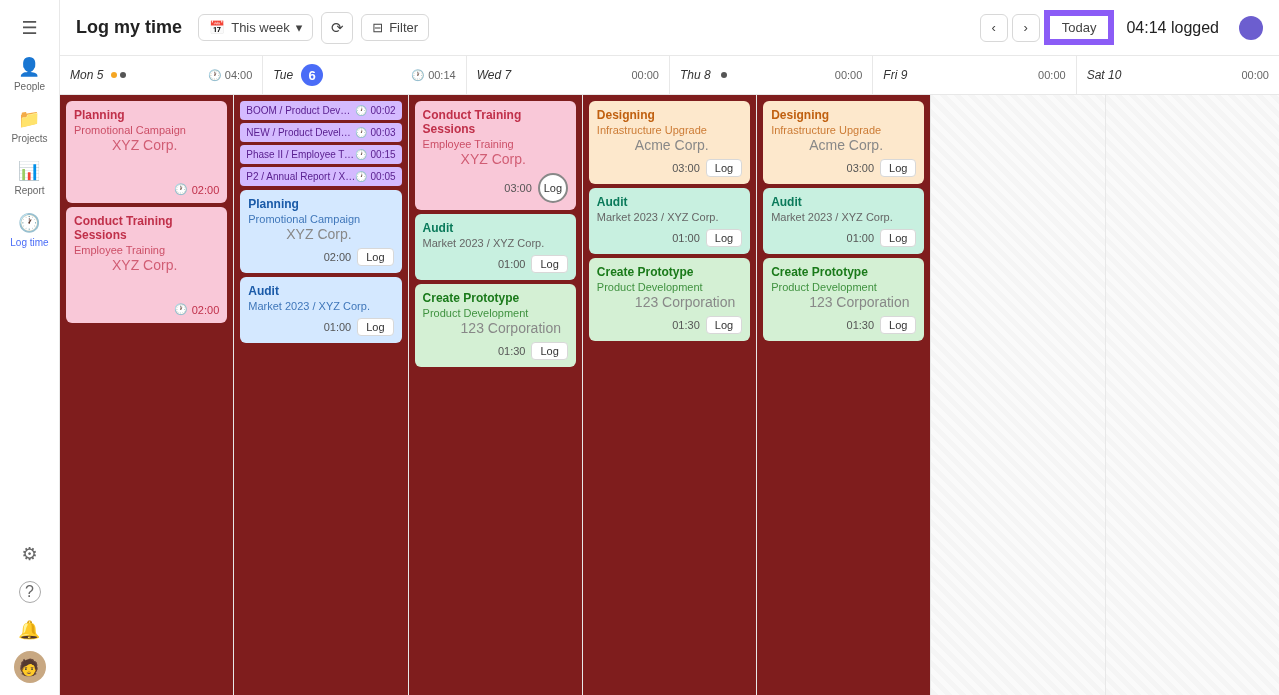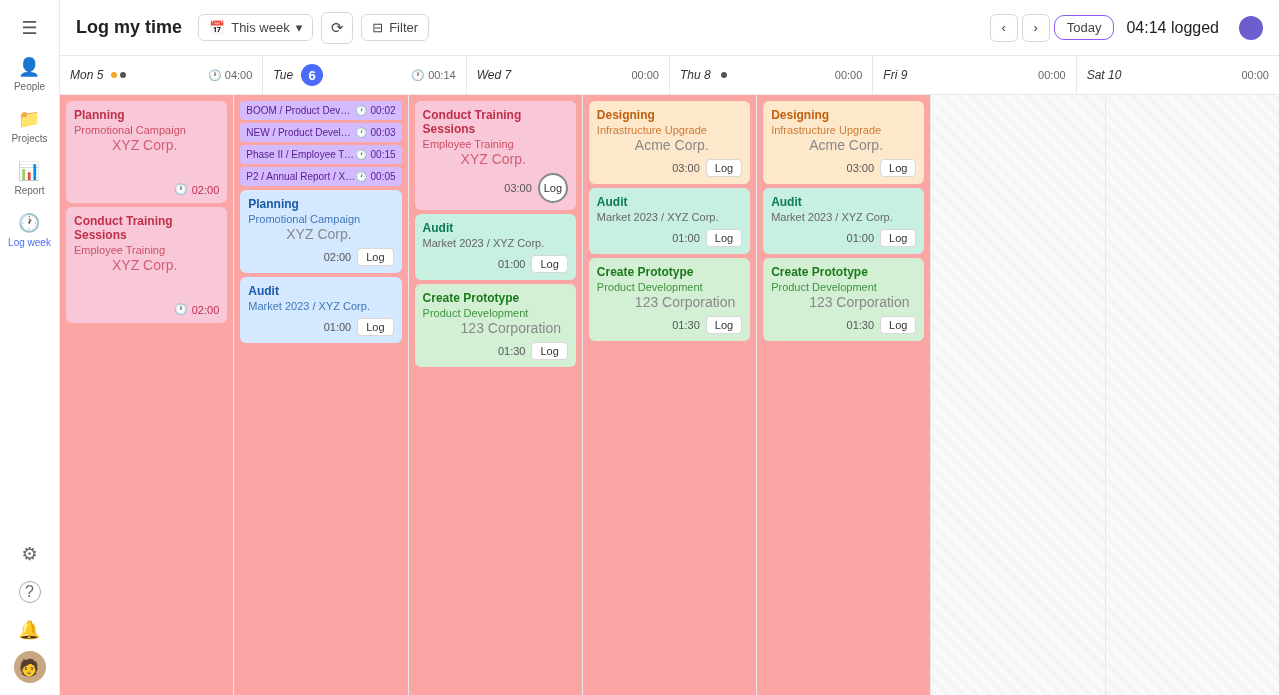--- a/index.html
+++ b/index.html
@@ -90,21 +90,21 @@
     }
     .header-spacer { flex: 1; }
     .nav-btns { display: flex; align-items: center; gap: 4px; }
     .nav-btn {
       width: 28px; height: 28px;
       border: 1px solid #d8d8d8; border-radius: 6px;
       display: flex; align-items: center; justify-content: center;
       cursor: pointer; background: #fff; color: #444; font-size: 13px;
     }
     .today-btn {
-      border: 1px solid #8b5cf6; border-radius: 10px;
+      border: 6px solid #8b5cf6; border-radius: 0;
       padding: 4px 12px; font-size: 13px; cursor: pointer;
       background: #fff; color: #444;
     }
     .time-logged {
       font-size: 16px; font-weight: 600; color: #222;
     }
     .time-logged span { font-weight: 400; }
     .purple-dot {
       width: 24px; height: 24px; border-radius: 50%;
       background: #6c5ecf;
@@ -162,21 +162,21 @@
       overflow: hidden;
     }
     .day-col {
       flex: 1;
       border-right: 1px solid #e8e8e8;
       padding: 6px;
       display: flex;
       flex-direction: column;
       gap: 4px;
       overflow-y: auto;
-      background: #fca5a5;
+      background: #7f1d1d;
     }
     .day-col:last-child { border-right: none; }
     .day-col.hatched {
       background: repeating-linear-gradient(
         45deg,
         #f5f5f5,
         #f5f5f5 5px,
         #fafafa 5px,
         #fafafa 10px
       );
@@ -262,21 +262,21 @@
   <div class="sidebar-item">
     <span class="icon">📁</span>
     <span class="label">Projects</span>
   </div>
   <div class="sidebar-item">
     <span class="icon">📊</span>
     <span class="label">Report</span>
   </div>
   <div class="sidebar-item active">
     <span class="icon">🕐</span>
-    <span class="label">Log week</span>
+    <span class="label">Log time</span>
   </div>
 
   <div class="sidebar-spacer"></div>
 
   <div class="sidebar-item">
     <span class="icon">⚙</span>
   </div>
   <div class="sidebar-item">
     <span class="icon" style="font-size:16px;border:1.5px solid #aaa;border-radius:50%;width:22px;height:22px;display:flex;align-items:center;justify-content:center;">?</span>
   </div>

